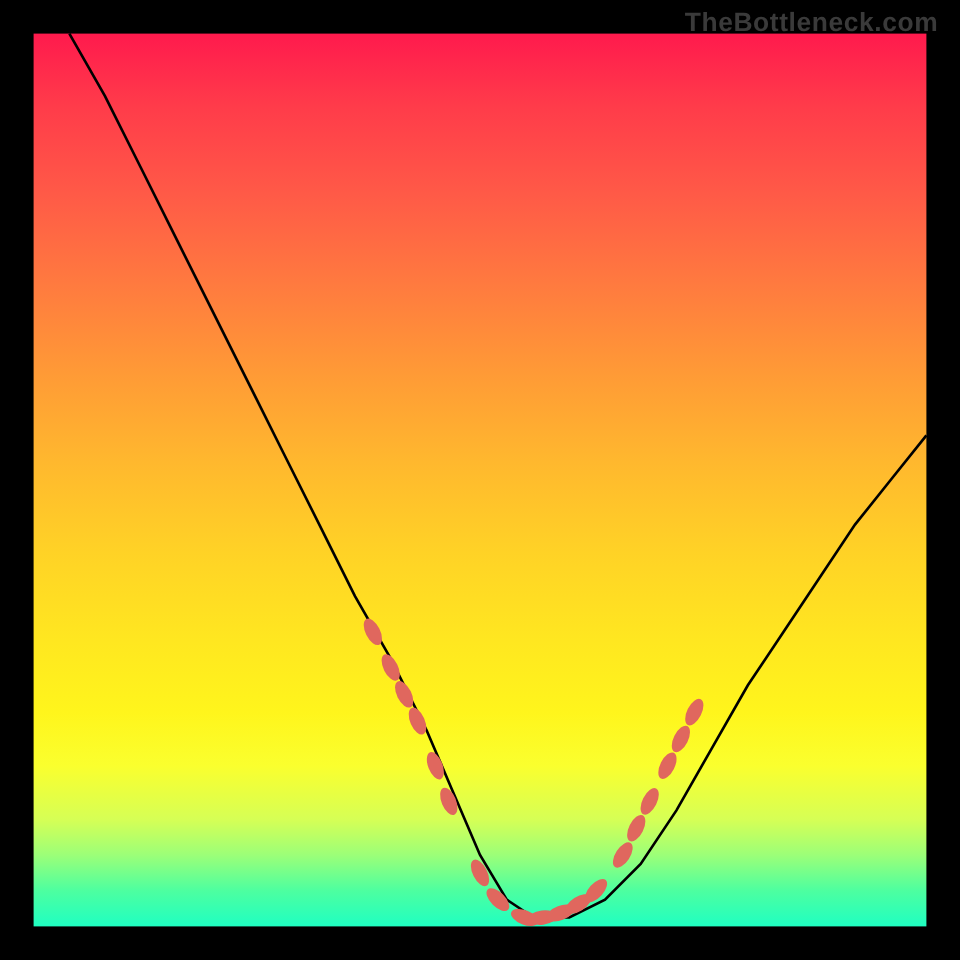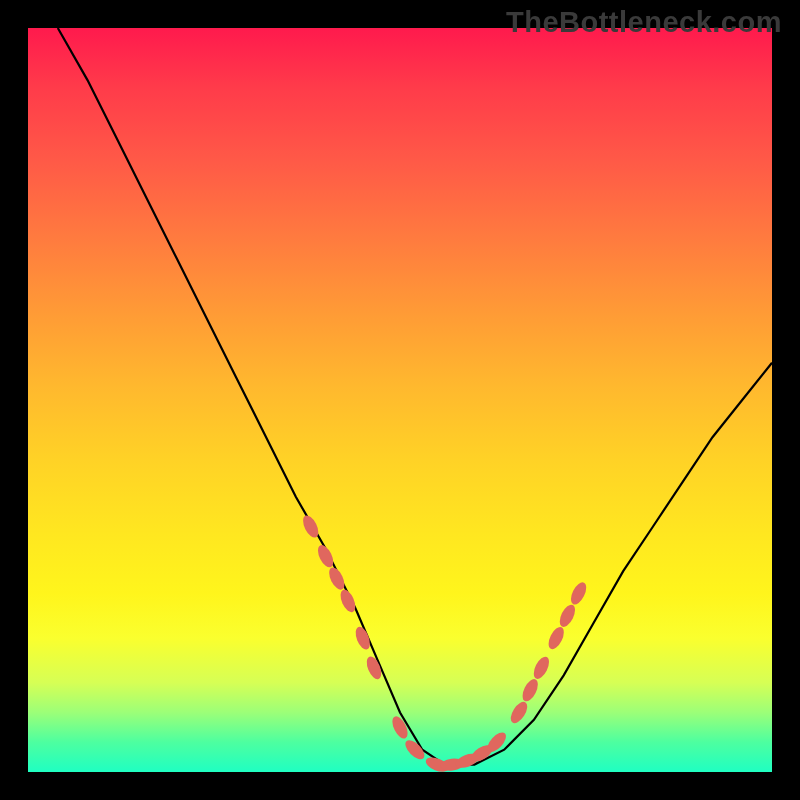--- a/index.html
+++ b/index.html
@@ -9,21 +9,21 @@
     background: #000;
     position: relative;
     overflow: hidden;
     font-family: Arial, Helvetica, sans-serif;
   }
   .watermark {
     position: absolute;
     top: 6px;
     right: 18px;
     color: #3a3a3a;
-    font-size: 29px;
+    font-size: 22px;
     font-weight: 600;
     letter-spacing: 0.5px;
     z-index: 5;
   }
   .plot-area {
     position: absolute;
     left: 28px;
     top: 28px;
     width: 744px;
     height: 744px;

